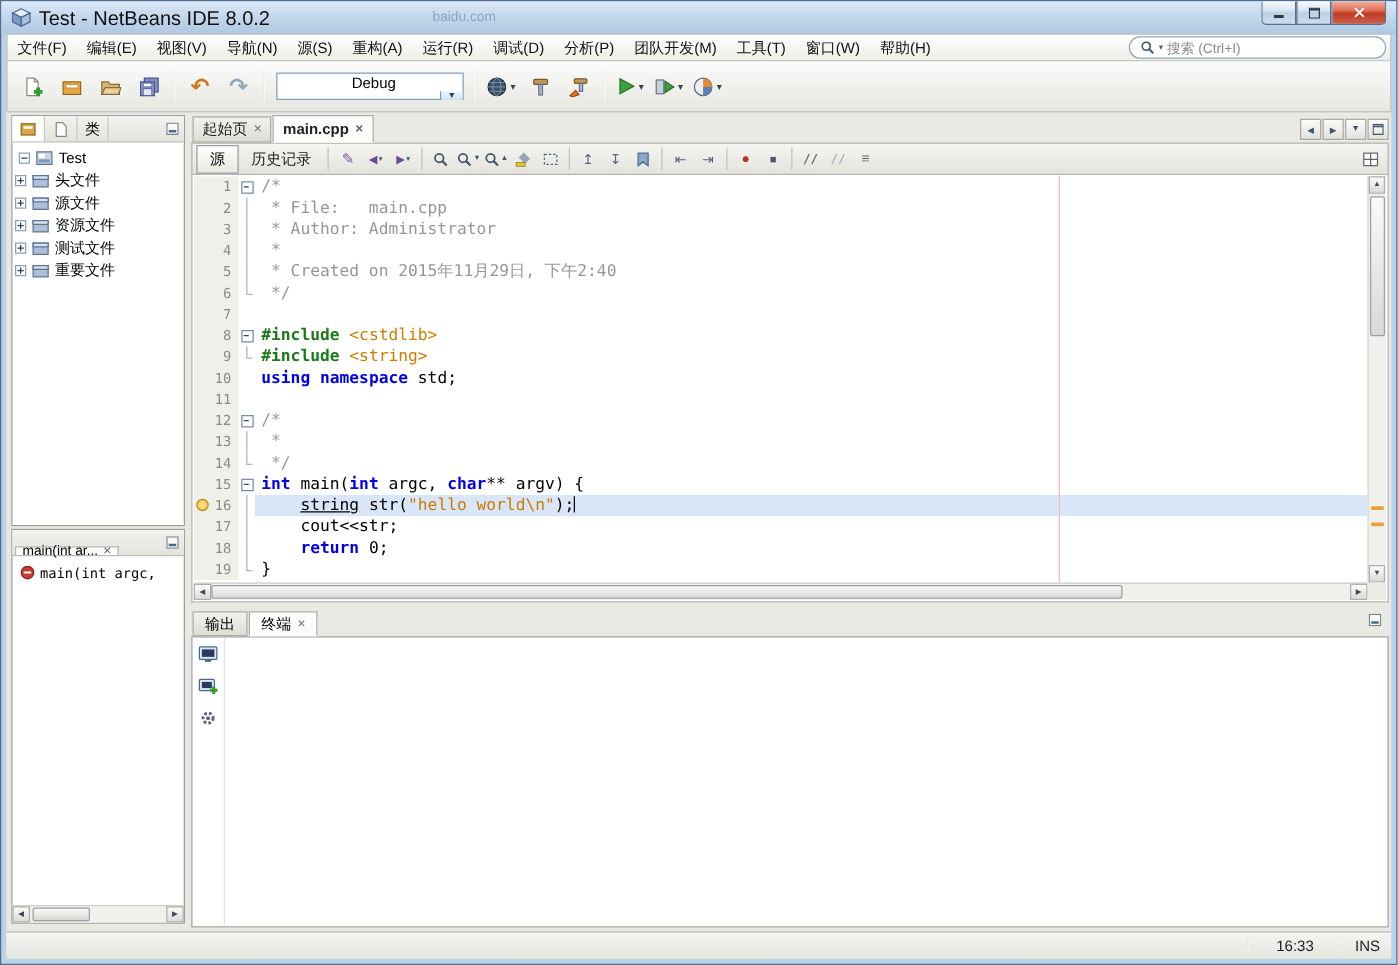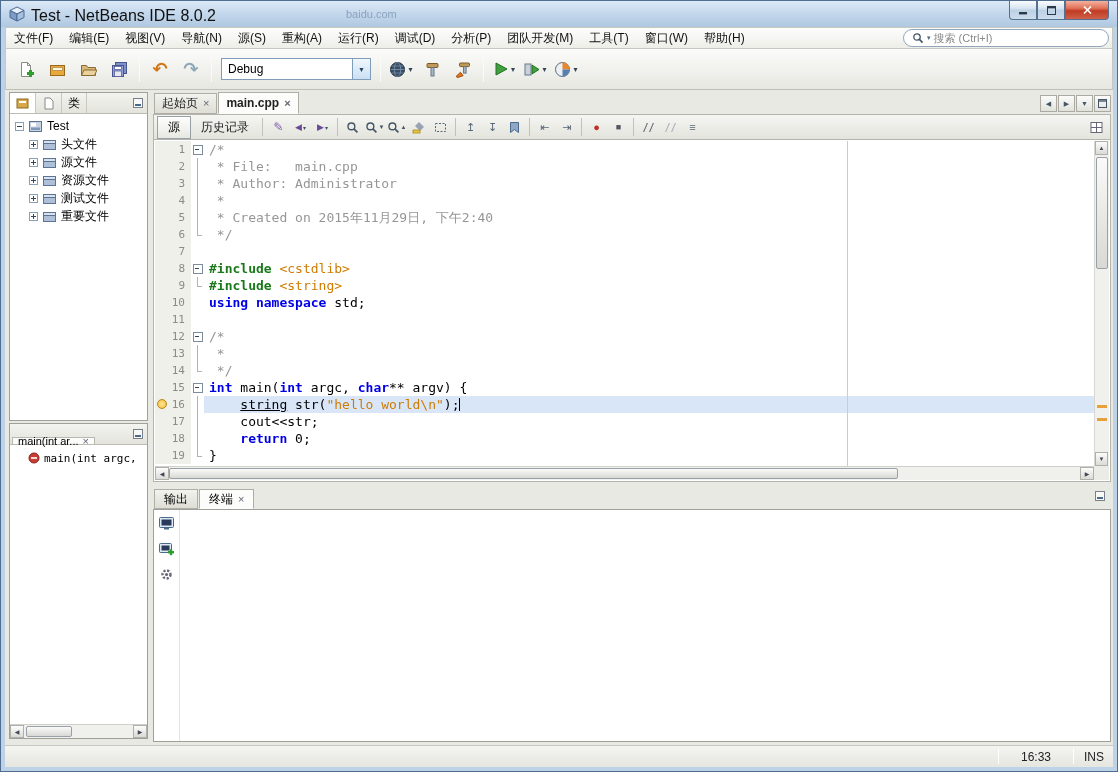--- a/index.html
+++ b/index.html
@@ -23,45 +23,45 @@
 .sph{color:#8A8A8A;font-size:11px;white-space:nowrap;}
 .sdd{font-size:7px;color:#567;}
 
 .toolbar{position:absolute;top:48px;left:4px;right:4px;height:41px;background:linear-gradient(#FBFBFA,#E7E7E1);border-left:1px solid #C8C8C2;border-right:1px solid #C8C8C2;border-bottom:1px solid #BFBFB8;display:flex;align-items:center;padding:0 5px;gap:1px;}
 .tbtn{height:30px;min-width:30px;display:flex;align-items:center;justify-content:center;}
 .tbtn.wide{padding:0 3px;}
 .sep{width:1px;height:26px;background:#C6C6BE;border-right:1px solid #FAFAF6;margin:0 4px;}
 .uglyph{font-size:18px;color:#D07818;font-weight:bold;}
 .rglyph{font-size:18px;color:#8FA8B8;font-weight:bold;}
 .dd{font-size:8px;color:#345;margin-left:2px;}
-.combo{width:150px;height:22px;border:1px solid #7F9DB9;background:#fff;display:flex;align-items:center;font-size:12px;padding-left:6px;margin:0 4px;}
+.combo{width:150px;height:22px;border:1px solid #7F9DB9;background:#fff;display:flex;align-items:center;font-size:12px;padding-left:6px;margin:0 4px;flex-direction:column;}
 .combo-arrow{margin-left:auto;width:18px;height:20px;background:linear-gradient(#F0F7FD,#CBE0F4);border-left:1px solid #7F9DB9;display:flex;align-items:center;justify-content:center;font-size:7px;color:#246;}
 .main-bg{position:absolute;top:89px;left:4px;right:4px;bottom:26px;background:#E9E9E3;}
 
 .panel{position:absolute;background:#fff;border:1px solid #A0A09A;}
 .left-top{left:8px;top:91px;width:139px;height:329px;}
 .mini-tabs{height:21px;background:linear-gradient(#F3F3EF,#E4E4DD);border-bottom:1px solid #BCBCB4;display:flex;align-items:stretch;}
 .mini-tab{min-width:24px;display:flex;align-items:center;justify-content:center;border-right:1px solid #C8C8C0;font-size:12px;padding:0 6px;}
 .mini-tab.active{background:#fff;}
 .mini-spacer{flex:1;}
 .mini-btn{width:18px;display:flex;align-items:center;justify-content:center;}
 .tree{padding-top:3px;}
 .tree-row{display:flex;align-items:center;height:18px;padding-left:5px;font-size:12px;white-space:nowrap;}
-.tree-row.child{padding-left:19px;}
+.tree-row.child{padding-left:2px;}
 .handle{width:9px;height:9px;border:1px solid #88A0B8;background:#fff;position:relative;flex:0 0 9px;margin-right:4px;}
 .handle::before{content:"";position:absolute;left:1px;right:1px;top:3px;height:1px;background:#33475C;}
 .handle.plus::after{content:"";position:absolute;top:1px;bottom:1px;left:3px;width:1px;background:#33475C;}
 .ticon{margin-right:4px;display:flex;}
 
 .left-bottom{left:8px;top:422px;width:139px;height:316px;}
 .nav-header{height:21px;background:linear-gradient(#F3F3EF,#E4E4DD);border-bottom:1px solid #BCBCB4;display:flex;align-items:stretch;padding-left:2px;}
 .nav-tab{background:#FCFCFA;border:1px solid #B8B8B0;border-bottom:none;margin-top:13px;display:flex;align-items:center;gap:4px;padding:0 5px;font-size:11px;white-space:nowrap;}
 .tab-close{color:#667;font-size:11px;line-height:1;}
 .nav-list{padding-top:4px;}
-.nav-item{display:flex;align-items:center;height:18px;padding-left:6px;font-family:"DejaVu Sans Mono",monospace;font-size:11px;gap:4px;white-space:nowrap;margin-left:12px;}
+.nav-item{display:flex;align-items:center;height:18px;padding-left:6px;font-family:"DejaVu Sans Mono",monospace;font-size:11px;gap:4px;white-space:nowrap;}
 
 .hscroll{position:absolute;left:0;right:0;bottom:0;height:14px;background:#F0F0EC;border-top:1px solid #D0D0CA;display:flex;}
 .sb-btn{width:14px;height:13px;flex:0 0 14px;background:linear-gradient(#FCFCFC,#DADAD6);border:1px solid #B0B0AA;display:flex;align-items:center;justify-content:center;font-size:6px;color:#445;}
 .sb-track{flex:1;position:relative;}
 .sb-thumb{position:absolute;top:1px;bottom:1px;background:linear-gradient(#FAFAF8,#D8D8D4);border:1px solid #9AA0A8;border-radius:2px;}
 
 .editor{position:absolute;left:152px;top:91px;width:958px;height:390px;}
 .etabs-row{height:22px;display:flex;position:relative;}
 .etabs{display:flex;align-items:flex-end;height:22px;padding-left:1px;}
 .etab{height:21px;display:flex;align-items:center;gap:5px;padding:0 7px;font-size:12px;background:linear-gradient(#F2F2EE,#DEDED6);border:1px solid #AEAEA6;margin-right:1px;color:#222;white-space:nowrap;}

